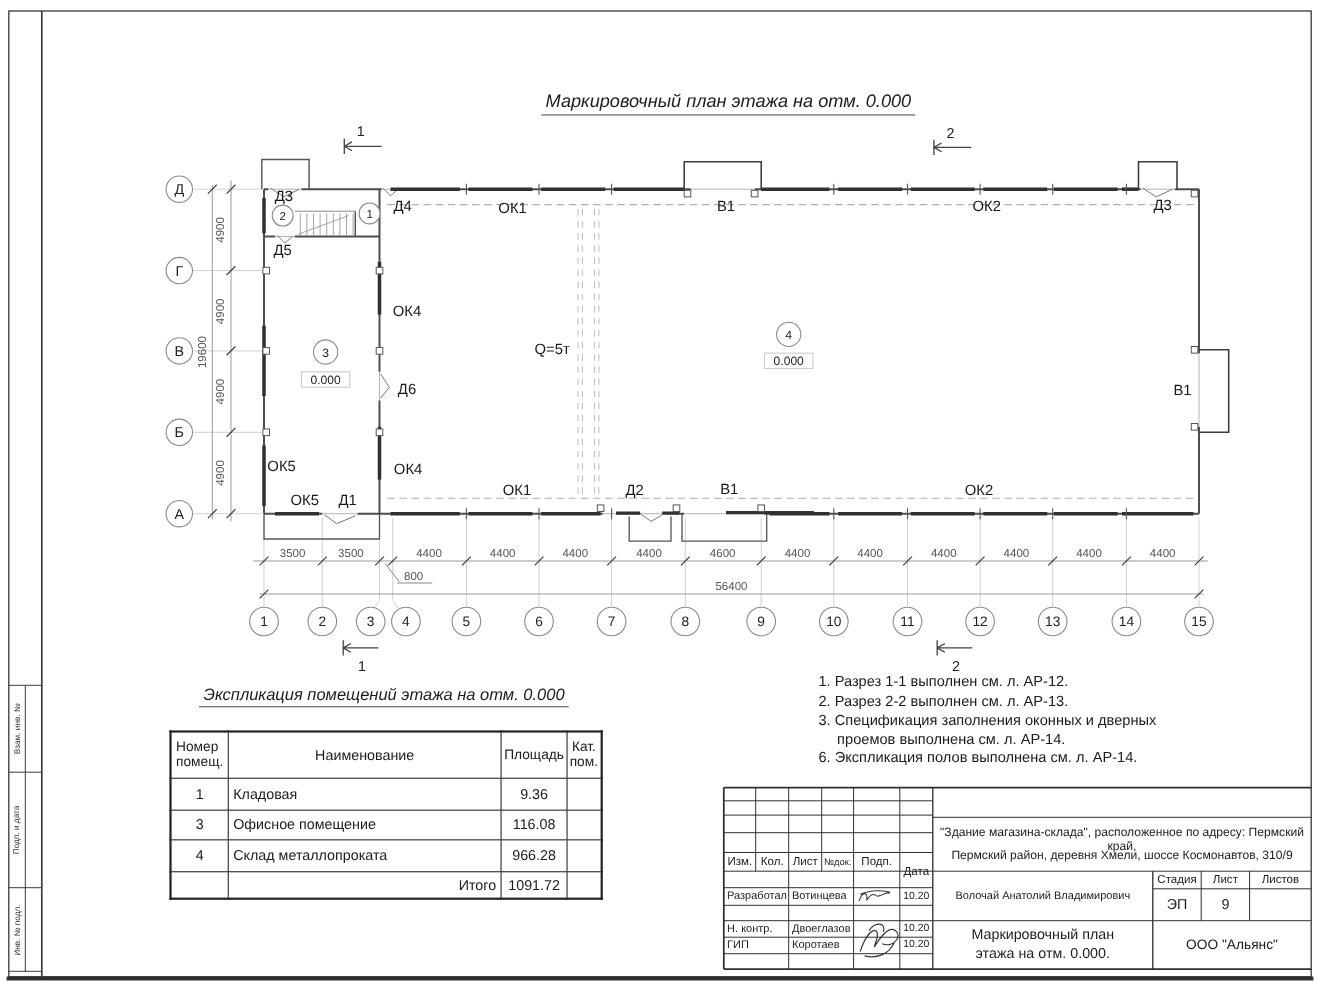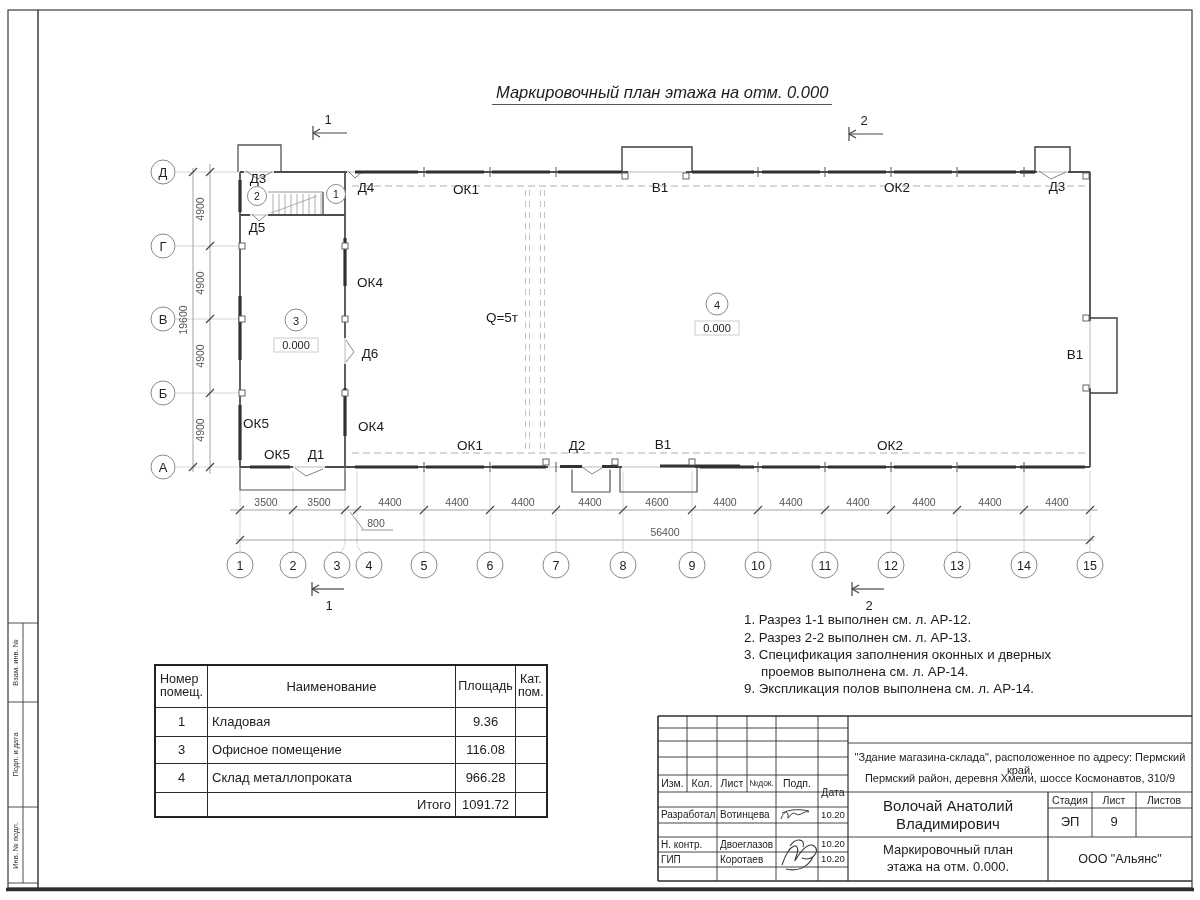--- a/index.html
+++ b/index.html
@@ -404,20 +404,21 @@
   </g>
 
   <g stroke="#3a3a3a" fill="none">
     <path d="M781,819 c3,-9 8,-8 7,-2 c-1,5 3,-7 8,-3 c4,3 8,-4 13,-2 M782,813 c9,-4 18,-4 27,-2" stroke-width="1"></path>
     <path d="M782,865 c8,-24 20,-24 14,-8 c-5,14 8,-18 18,-11 c7,5 -2,16 -12,12 M786,869 c12,3 22,-2 27,-12 M790,846 c6,-9 16,-7 13,1" stroke-width="1.1"></path>
   </g>
 </svg>
 
 <div class="abs ttl" style="left:492px;top:83px;font-size:16.5px;">Маркировочный план этажа на отм. 0.000</div>
 
+<div class="abs ttl" style="left:181px;top:623px;font-size:15px;">Экспликация помещений этажа на отм. 0.000</div>
 
 <table class="expl abs" style="left:154px;top:664px;">
   <colgroup>
         <col style="width:46px">
         <col style="width:248px">
         <col style="width:60px">
         <col style="width:31px">
       </colgroup>
   <tbody>
         <tr style="height:42px">
@@ -450,21 +451,21 @@
     <td style="text-align:center;">1091.72</td>
     <td></td>
   </tr>
 </tbody>
     </table>
 
 <div class="abs notes" style="left:744px;top:612px;width:348px;font-size:13.3px;line-height:16.5px;">
   <div>1. Разрез 1-1 выполнен см. л. АР-12.</div>
   <div>2. Разрез 2-2 выполнен см. л. АР-13.</div>
   <div>3. Спецификация заполнения оконных и дверных проемов выполнена см. л. АР-14.</div>
-  <div>9. Экспликация полов выполнена см. л. АР-14.</div>
+  <div>6. Экспликация полов выполнена см. л. АР-14.</div>
 </div>
 
 <div class="cell" style="left:848px;top:757px;width:344px;height:14px;font-size:11px;">"Здание магазина-склада", расположенное по адресу: Пермский край,</div>
 <div class="cell" style="left:848px;top:771px;width:344px;height:14px;font-size:11px;">Пермский район, деревня Хмели, шоссе Космонавтов, 310/9</div>
 
 <div class="cell" style="left:658px;top:775px;width:29px;height:17px;font-size:10.5px;">Изм.</div>
 <div class="cell" style="left:687px;top:775px;width:30px;height:17px;font-size:10.5px;">Кол.</div>
 <div class="cell" style="left:717px;top:775px;width:30px;height:17px;font-size:10.5px;">Лист</div>
 <div class="cell" style="left:747px;top:775px;width:29px;height:17px;font-size:8.5px;">№док.</div>
 <div class="cell" style="left:776px;top:775px;width:42px;height:17px;font-size:10.5px;">Подп.</div>
@@ -475,21 +476,21 @@
 <div class="cell" style="left:818px;top:807px;width:30px;height:16px;font-size:9.5px;">10.20</div>
 
 <div class="cell left" style="left:661px;top:837px;width:56px;height:15px;font-size:10px;">Н. контр.</div>
 <div class="cell left" style="left:720px;top:837px;width:58px;height:15px;font-size:10px;">Двоеглазов</div>
 <div class="cell" style="left:818px;top:837px;width:30px;height:15px;font-size:9.5px;">10.20</div>
 
 <div class="cell left" style="left:661px;top:852px;width:56px;height:15px;font-size:10px;">ГИП</div>
 <div class="cell left" style="left:720px;top:852px;width:58px;height:15px;font-size:10px;">Коротаев</div>
 <div class="cell" style="left:818px;top:852px;width:30px;height:15px;font-size:9.5px;">10.20</div>
 
-<div class="cell" style="left:850px;top:792px;width:196px;height:45px;font-size:15px;">Волочай Анатолий Владимирович</div>
+<div class="cell" style="left:850px;top:792px;width:196px;height:45px;font-size:10px;">Волочай Анатолий Владимирович</div>
 
 <div class="cell" style="left:1048px;top:792px;width:44px;height:16px;font-size:10.5px;">Стадия</div>
 <div class="cell" style="left:1092px;top:792px;width:44px;height:16px;font-size:10.5px;">Лист</div>
 <div class="cell" style="left:1136px;top:792px;width:56px;height:16px;font-size:10.5px;">Листов</div>
 <div class="cell" style="left:1048px;top:808px;width:44px;height:29px;font-size:13px;">ЭП</div>
 <div class="cell" style="left:1092px;top:808px;width:44px;height:29px;font-size:13px;">9</div>
 <div class="cell" style="left:1136px;top:808px;width:56px;height:29px;font-size:13px;"></div>
 
 <div class="cell" style="left:848px;top:842px;width:200px;height:17px;font-size:13px;">Маркировочный план</div>
 <div class="cell" style="left:848px;top:859px;width:200px;height:17px;font-size:13px;">этажа на отм. 0.000.</div>

